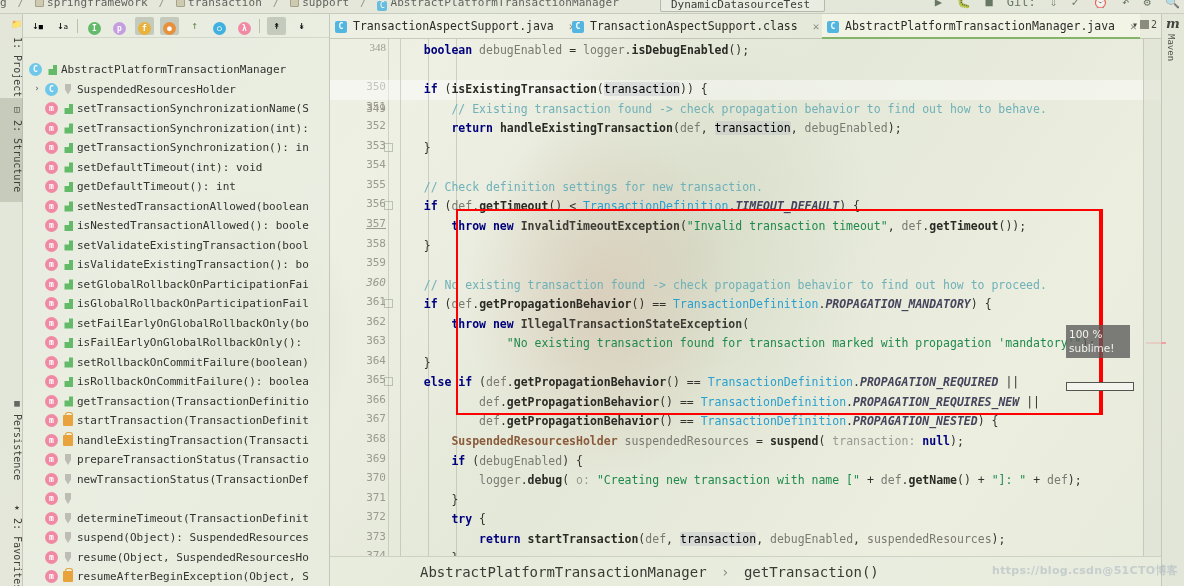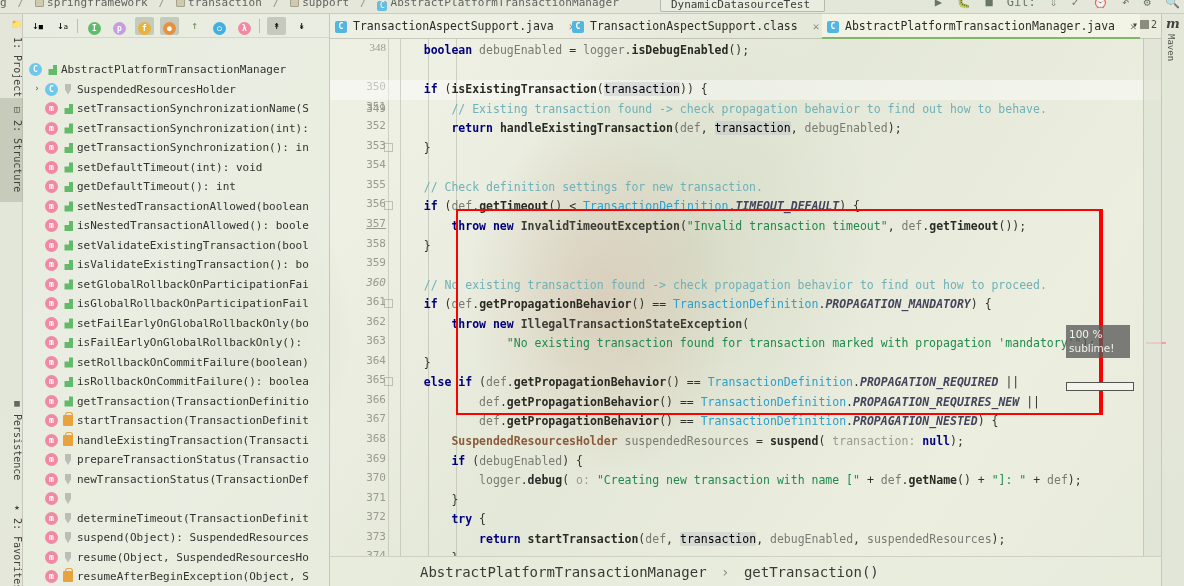--- a/index.html
+++ b/index.html
@@ -540,14 +540,15 @@
     
     
     
   </div>
 
   <div class="bottom-crumb">
     <span>AbstractPlatformTransactionManager</span>
     <span class="sep">›</span>
     <span>getTransaction()</span>
   </div>
+  <div class="watermark">https://blog.csdn@51CTO博客</div>
 
 </div>
 
 </body></html>

